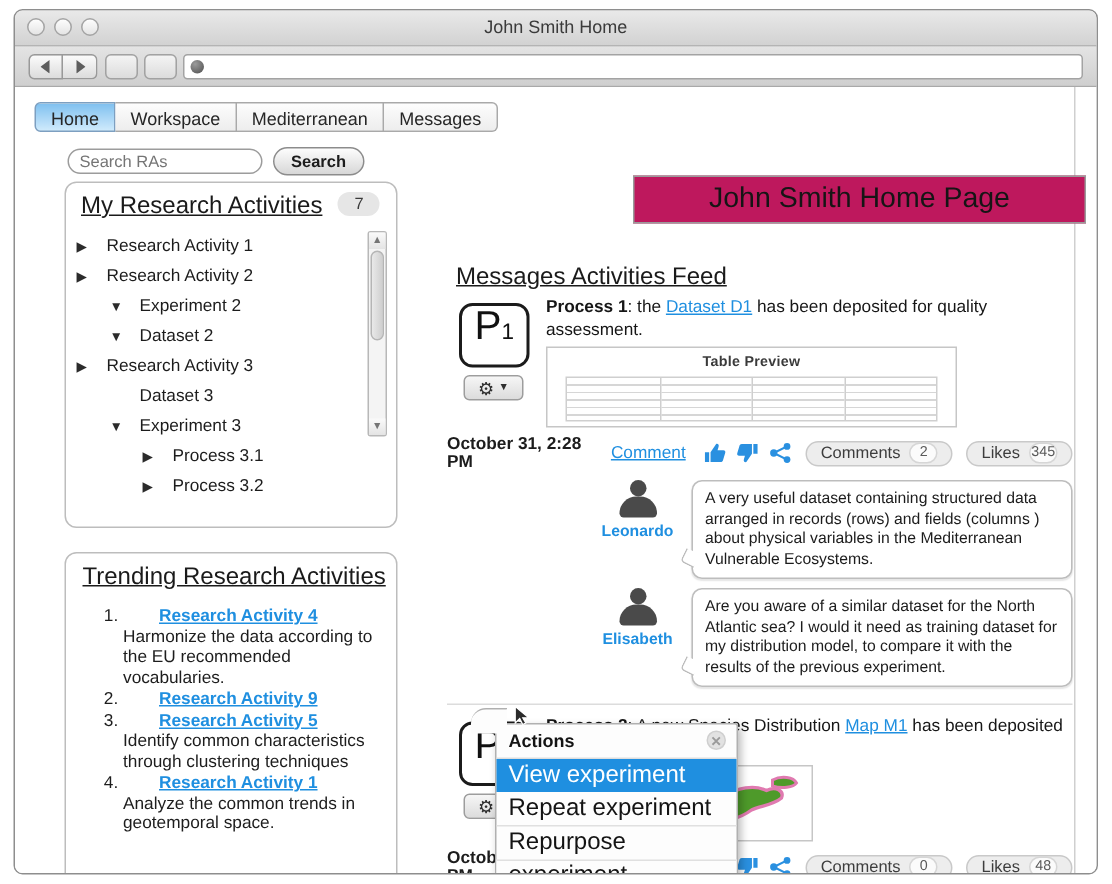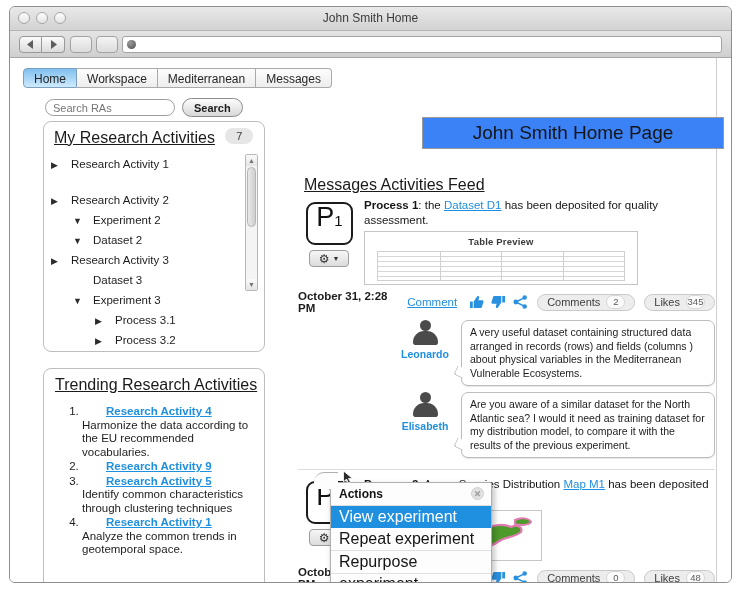--- a/index.html
+++ b/index.html
@@ -58,21 +58,21 @@
   .sb-thumb{position:absolute;left:1px;right:1px;top:12px;height:60px;background:linear-gradient(90deg,#e9e9e9,#cfcfcf);border:1px solid #b5b5b5;border-radius:6px;box-sizing:border-box;}
 
   
   .trendlist{position:absolute;left:12px;top:36px;right:10px;margin:0;padding:0 0 0 26px;}
   .trendlist li{font-size:11.5px;color:#1d1d1d;margin-bottom:1px;line-height:13.5px;}
   .trendlist li::marker{font-size:11.5px;}
   .tlink{color:#1f8fe0;font-weight:bold;text-decoration:underline;font-size:11.5px;display:block;padding-left:24px;}
   .tdesc{display:block;color:#1d1d1d;}
 
   
-  .headerbox{position:absolute;left:412px;top:59px;width:302px;height:32px;border:1px solid #9a9a9a;background:#3b82f6;display:flex;align-items:center;justify-content:center;font-size:19px;color:#151515;box-sizing:border-box;}
+  .headerbox{position:absolute;left:412px;top:59px;width:302px;height:32px;border:1px solid #9a9a9a;background:#be185d;display:flex;align-items:center;justify-content:center;font-size:19px;color:#151515;box-sizing:border-box;}
 
   
   .feedtitle{position:absolute;left:294px;top:118px;font-size:16px;color:#1a1a1a;text-decoration:underline;}
   .feed{position:absolute;left:288px;top:140px;width:417px;}
 
   .post{position:relative;padding-bottom:6px;}
   .hr{height:1px;background:#dcdcdc;margin:5px 0 7px 0;}
 
   .pbadge{position:absolute;left:8px;top:4px;width:47px;height:43px;border:2.5px solid #1b1b1b;border-radius:9px;display:flex;align-items:baseline;justify-content:center;box-sizing:border-box;background:#fff;}
   .pbadge .pL{font-size:27px;color:#111;line-height:1;}
@@ -179,21 +179,21 @@
       <span>John Smith Home Page</span>
     </div>
 
     <div class="panel" id="panel-my">
       <div style="position:absolute;left:10px;top:6px;">
         <span class="panel-title">My Research Activities</span>
         <span class="badge-count">7</span>
       </div>
       <div class="tree" id="tree">
           <div class="tnode" style="padding-left: 0px;"><span class="tri right"></span><span style="margin-left: 8px;">Research Activity 1</span></div>
-          <div class="tnode" style="padding-left: 0px; margin-top: 16px;"><span class="tri right"></span><span style="margin-left: 8px;">Research Activity 2</span></div>
+          <div class="tnode" style="padding-left: 0px;"><span class="tri right"></span><span style="margin-left: 8px;">Research Activity 2</span></div>
           <div class="tnode" style="padding-left: 22px;"><span class="tri down"></span><span style="margin-left: 8px;">Experiment 2</span></div>
           <div class="tnode" style="padding-left: 22px;"><span class="tri down"></span><span style="margin-left: 8px;">Dataset 2</span></div>
           <div class="tnode" style="padding-left: 0px;"><span class="tri right"></span><span style="margin-left: 8px;">Research Activity 3</span></div>
           <div class="tnode" style="padding-left: 22px;"><span class="tri none"></span><span style="margin-left: 8px;">Dataset 3</span></div>
           <div class="tnode" style="padding-left: 22px;"><span class="tri down"></span><span style="margin-left: 8px;">Experiment 3</span></div>
           <div class="tnode" style="padding-left: 44px;"><span class="tri right"></span><span style="margin-left: 8px;">Process 3.1</span></div>
           <div class="tnode" style="padding-left: 44px;"><span class="tri right"></span><span style="margin-left: 8px;">Process 3.2</span></div>
         </div>
       <div class="scrollbar">
         <div class="sb-arrow">▲</div>

